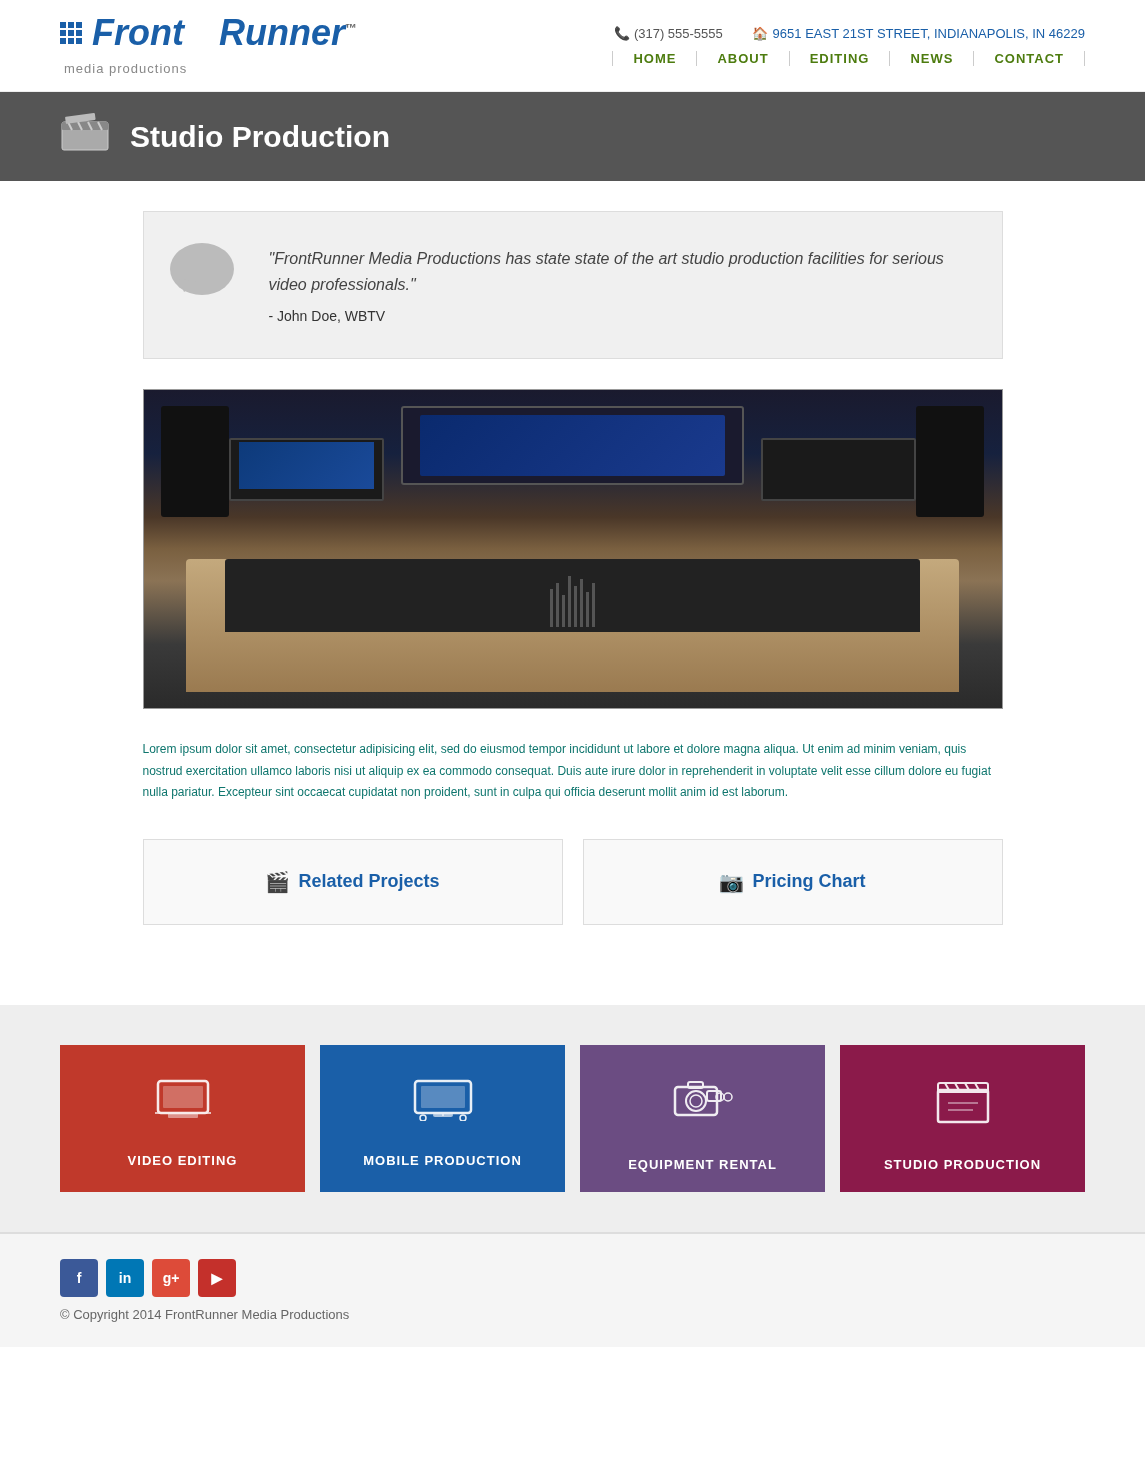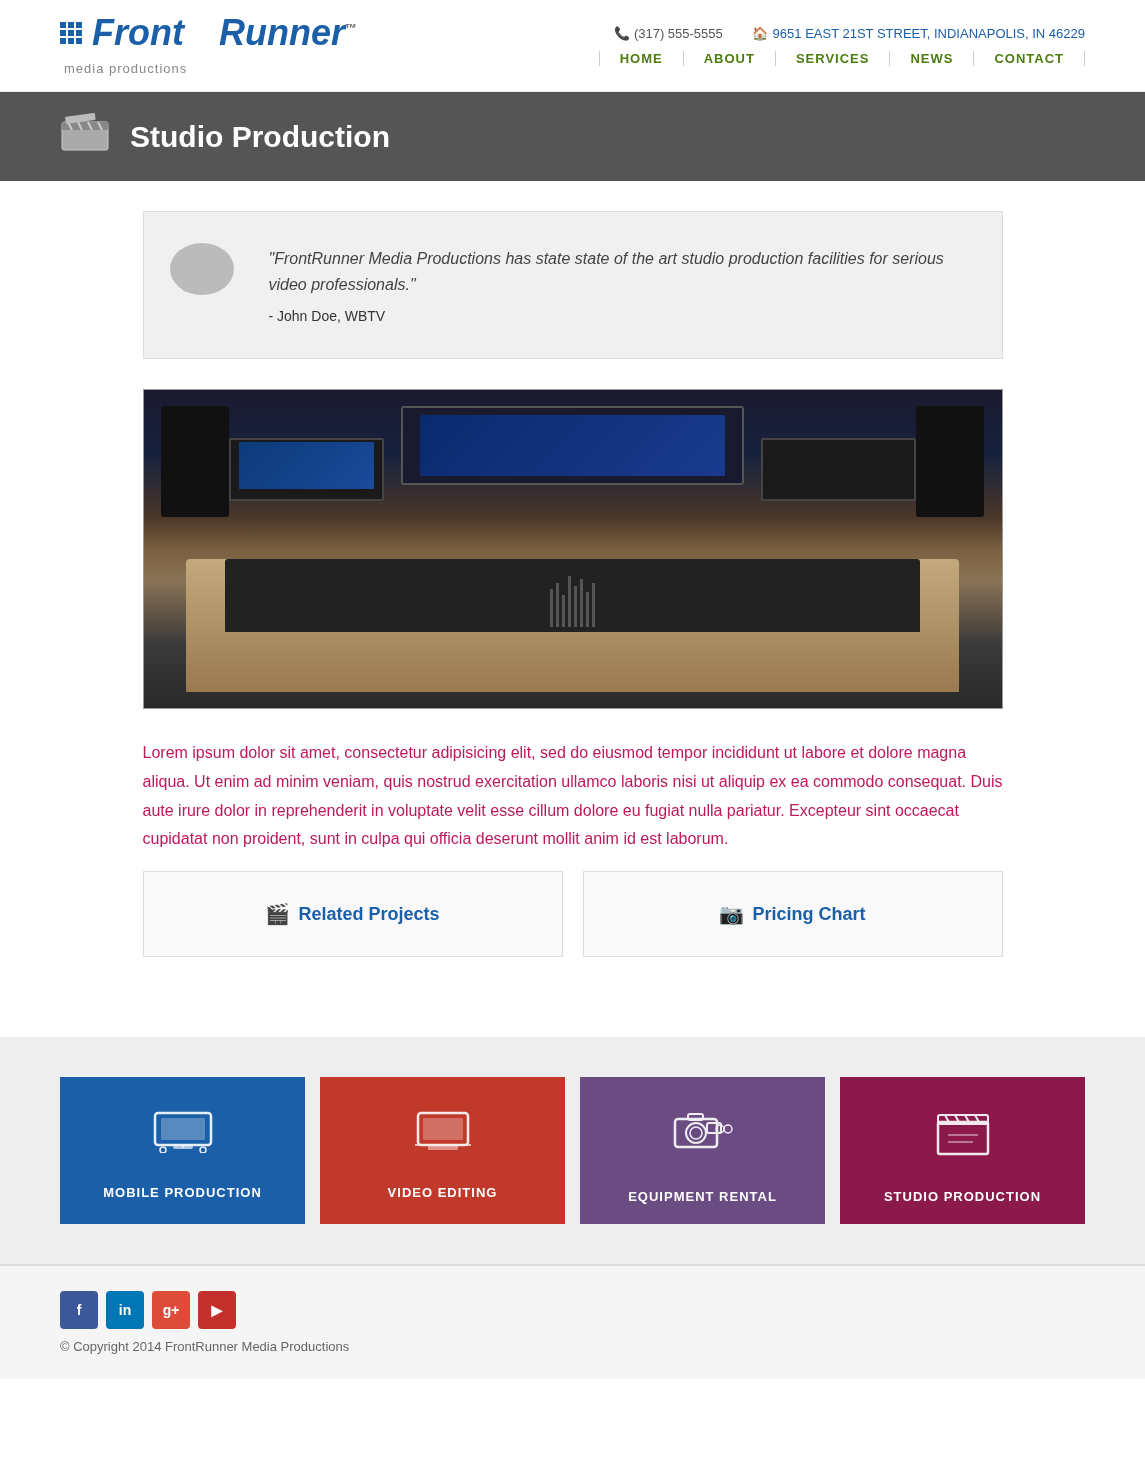--- a/index.html
+++ b/index.html
@@ -147,24 +147,24 @@
       height: 100%;
       background:
         linear-gradient(to bottom, #1a1a2e 0%, #16213e 20%, #4a3728 40%, #7a6040 50%, #8b7355 60%, #3a3a3a 80%, #2a2a2a 100%);
       display: flex;
       align-items: center;
       justify-content: center;
     }
 
     
     .body-text {
-      font-size: 16px;
+      font-size: 12px;
       line-height: 1.8;
-      color: #be185d;
-      margin-bottom: 17px;
+      color: #0f766e;
+      margin-bottom: 35px;
     }
 
     
     .link-boxes {
       display: flex;
       gap: 20px;
       margin-bottom: 50px;
     }
     .link-box {
       flex: 1;
@@ -286,21 +286,21 @@
   </div>
 
   <div class="header-right">
     <div class="header-contact-info">
       <span class="phone">(317) 555-5555</span>
       <span class="address">9651 EAST 21ST STREET, INDIANAPOLIS, IN 46229</span>
     </div>
     <nav>
       <a href="#">HOME</a>
       <a href="#">ABOUT</a>
-      <a href="#">SERVICES</a>
+      <a href="#">EDITING</a>
       <a href="#">NEWS</a>
       <a href="#">CONTACT</a>
     </nav>
   </div>
 </header>
 
 <div class="page-title-bar">
   <span class="clapboard-icon">
     <svg width="50" height="40" viewBox="0 0 50 40" fill="none" xmlns="http://www.w3.org/2000/svg">
       <rect x="2" y="10" width="46" height="28" rx="2" fill="#aaa" stroke="#ccc" stroke-width="1"></rect>
@@ -378,46 +378,46 @@
     </a>
     <a class="link-box" href="#">
       <span class="icon">📷</span>
       <span>Pricing Chart</span>
     </a>
   </div>
 
 </div>
 
 <div class="service-tiles">
+  <div class="service-tile tile-video">
+    <div class="tile-icon">
+      <svg width="60" height="45" viewBox="0 0 60 45" fill="none">
+        <rect x="5" y="5" width="50" height="32" rx="3" fill="none" stroke="white" stroke-width="2.5"></rect>
+        <rect x="10" y="10" width="40" height="22" rx="1" fill="white" opacity="0.3"></rect>
+
+        <line x1="2" y1="37" x2="58" y2="37" stroke="white" stroke-width="1.5"></line>
+        <rect x="15" y="37" width="30" height="5" rx="1" fill="white" opacity="0.5"></rect>
+      </svg>
+    </div>
+    <span class="tile-label">VIDEO EDITING</span>
+  </div>
   <div class="service-tile tile-mobile">
     <div class="tile-icon">
       <svg width="60" height="45" viewBox="0 0 60 45" fill="none">
         <rect x="2" y="5" width="56" height="32" rx="3" fill="none" stroke="white" stroke-width="2.5"></rect>
         <rect x="8" y="10" width="44" height="22" rx="1" fill="white" opacity="0.3"></rect>
         <rect x="20" y="37" width="20" height="4" rx="2" fill="white" opacity="0.7"></rect>
         <circle cx="30" cy="39" r="1" fill="white"></circle>
 
         <circle cx="10" cy="42" r="3" fill="none" stroke="white" stroke-width="1.5"></circle>
         <circle cx="50" cy="42" r="3" fill="none" stroke="white" stroke-width="1.5"></circle>
       </svg>
     </div>
     <span class="tile-label">MOBILE PRODUCTION</span>
   </div>
-  <div class="service-tile tile-video">
-    <div class="tile-icon">
-      <svg width="60" height="45" viewBox="0 0 60 45" fill="none">
-        <rect x="5" y="5" width="50" height="32" rx="3" fill="none" stroke="white" stroke-width="2.5"></rect>
-        <rect x="10" y="10" width="40" height="22" rx="1" fill="white" opacity="0.3"></rect>
-
-        <line x1="2" y1="37" x2="58" y2="37" stroke="white" stroke-width="1.5"></line>
-        <rect x="15" y="37" width="30" height="5" rx="1" fill="white" opacity="0.5"></rect>
-      </svg>
-    </div>
-    <span class="tile-label">VIDEO EDITING</span>
-  </div>
   <div class="service-tile tile-equipment">
     <div class="tile-icon">
       <svg width="65" height="50" viewBox="0 0 65 50" fill="none">
 
         <rect x="5" y="12" width="42" height="28" rx="3" fill="none" stroke="white" stroke-width="2.5"></rect>
 
         <circle cx="26" cy="26" r="10" fill="none" stroke="white" stroke-width="2"></circle>
         <circle cx="26" cy="26" r="6" fill="none" stroke="white" stroke-width="1.5"></circle>
 
         <rect x="37" y="16" width="14" height="10" rx="2" fill="none" stroke="white" stroke-width="2"></rect>

